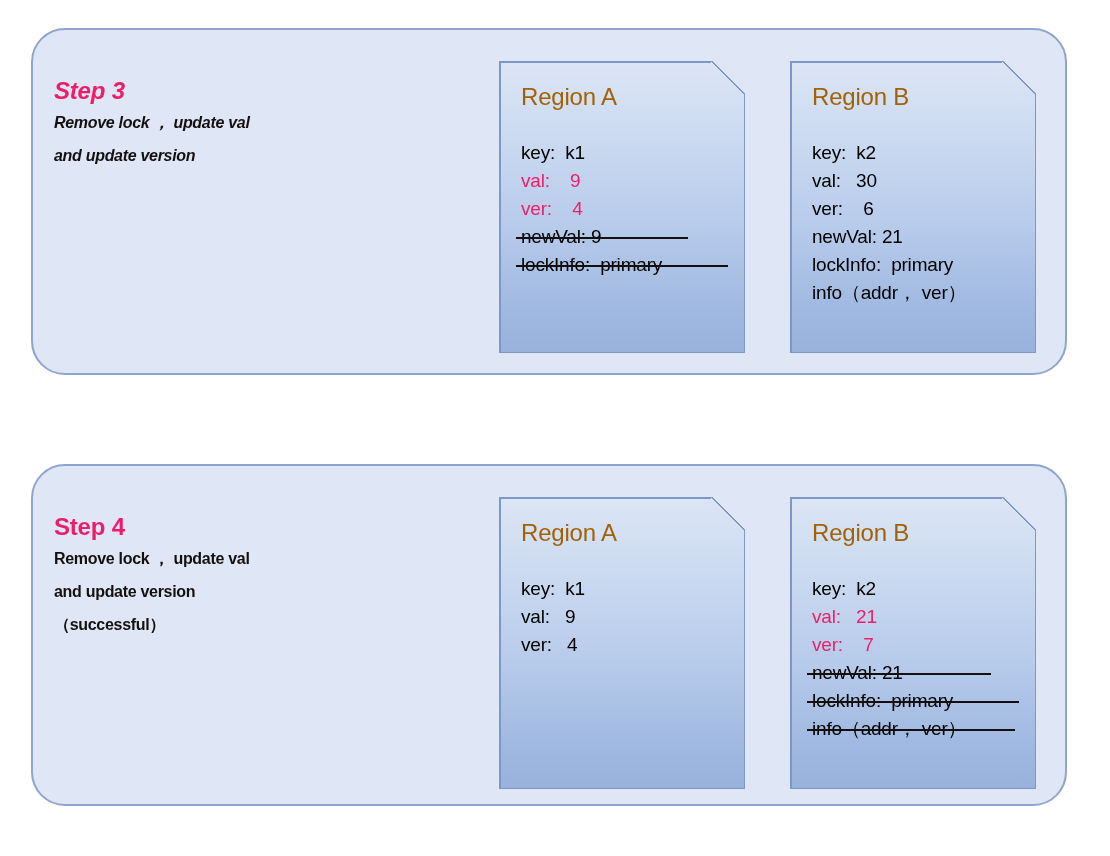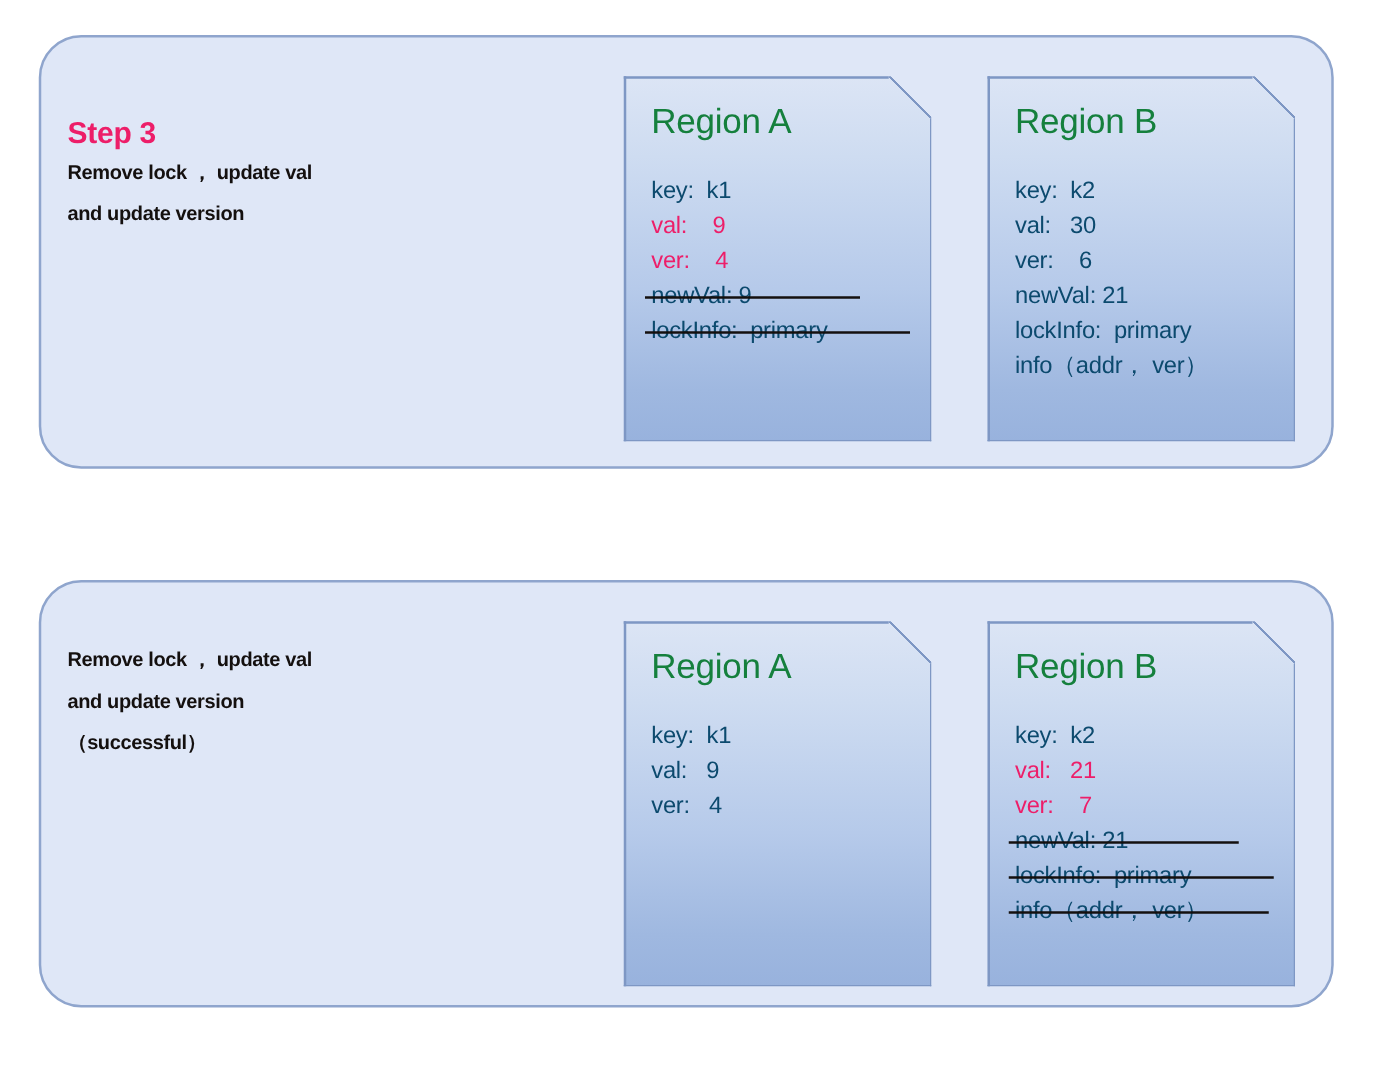--- a/index.html
+++ b/index.html
@@ -25,21 +25,21 @@
   }
   #panel-step3 { left: 31px;  top: 28px;  width: 1036px; height: 347px; }
   #panel-step4 { left: 31px;  top: 464px; width: 1036px; height: 342px; }
 
   
   .caption {
     position: absolute;
     left: 54px;
     width: 420px;
   }
-  #caption-step3 { top: 92px; }
+  #caption-step3 { top: 76px; font-style: italic; }
   #caption-step4 { top: 512px; }
 
   .step-heading {
     color: #ed1e69;
     font-size: 24px;
     font-weight: bold;
     line-height: 30px;
     margin: 0;
     letter-spacing: -0.2px;
   }
@@ -90,33 +90,33 @@
     background: linear-gradient(to bottom left,
                 transparent calc(50% - 1px), #7e97c4 calc(50% - 1px),
                 #7e97c4 calc(50% + 0.5px), transparent calc(50% + 0.5px));
   }
 
   .card-body {
     position: relative;
     padding: 24px 0 0 22px;
   }
   .card-title {
-    font-size: 28px;
-    color: #15803d;
+    font-size: 24px;
+    color: #a16207;
     line-height: 24px;
     margin: 0 0 30px 0;
     letter-spacing: -0.2px;
   }
   .field-list { position: relative; }
   .field {
     position: relative;
     display: flex;
     font-size: 19px;
     line-height: 28px;
-    color: #0c4a6e;
+    color: #000000;
     letter-spacing: -0.2px;
     white-space: pre;
   }
   .field .fname { }
   .field .fval  { }
   .field.pink { color: #ed1e69; }
 
   
   .field.struck::after {
     content: "";
@@ -202,20 +202,21 @@
       <div class="field">
         <span class="fname">info（addr，</span><span class="fval"> ver）</span>
       </div>
     </div>
   </div>
 </div>
 
 <div class="panel" id="panel-step4"></div>
 
 <div class="caption" id="caption-step4">
+  <p class="step-heading">Step 4</p>
   <p class="step-desc">Remove lock ，  update val
 and update version
  （successful）</p>
 </div>
 
 <div class="card" id="card-s4-a">
   <div class="card-shape"></div>
   <div class="edge edge-top"></div>
   <div class="edge edge-left"></div>
   <div class="edge edge-right"></div>

